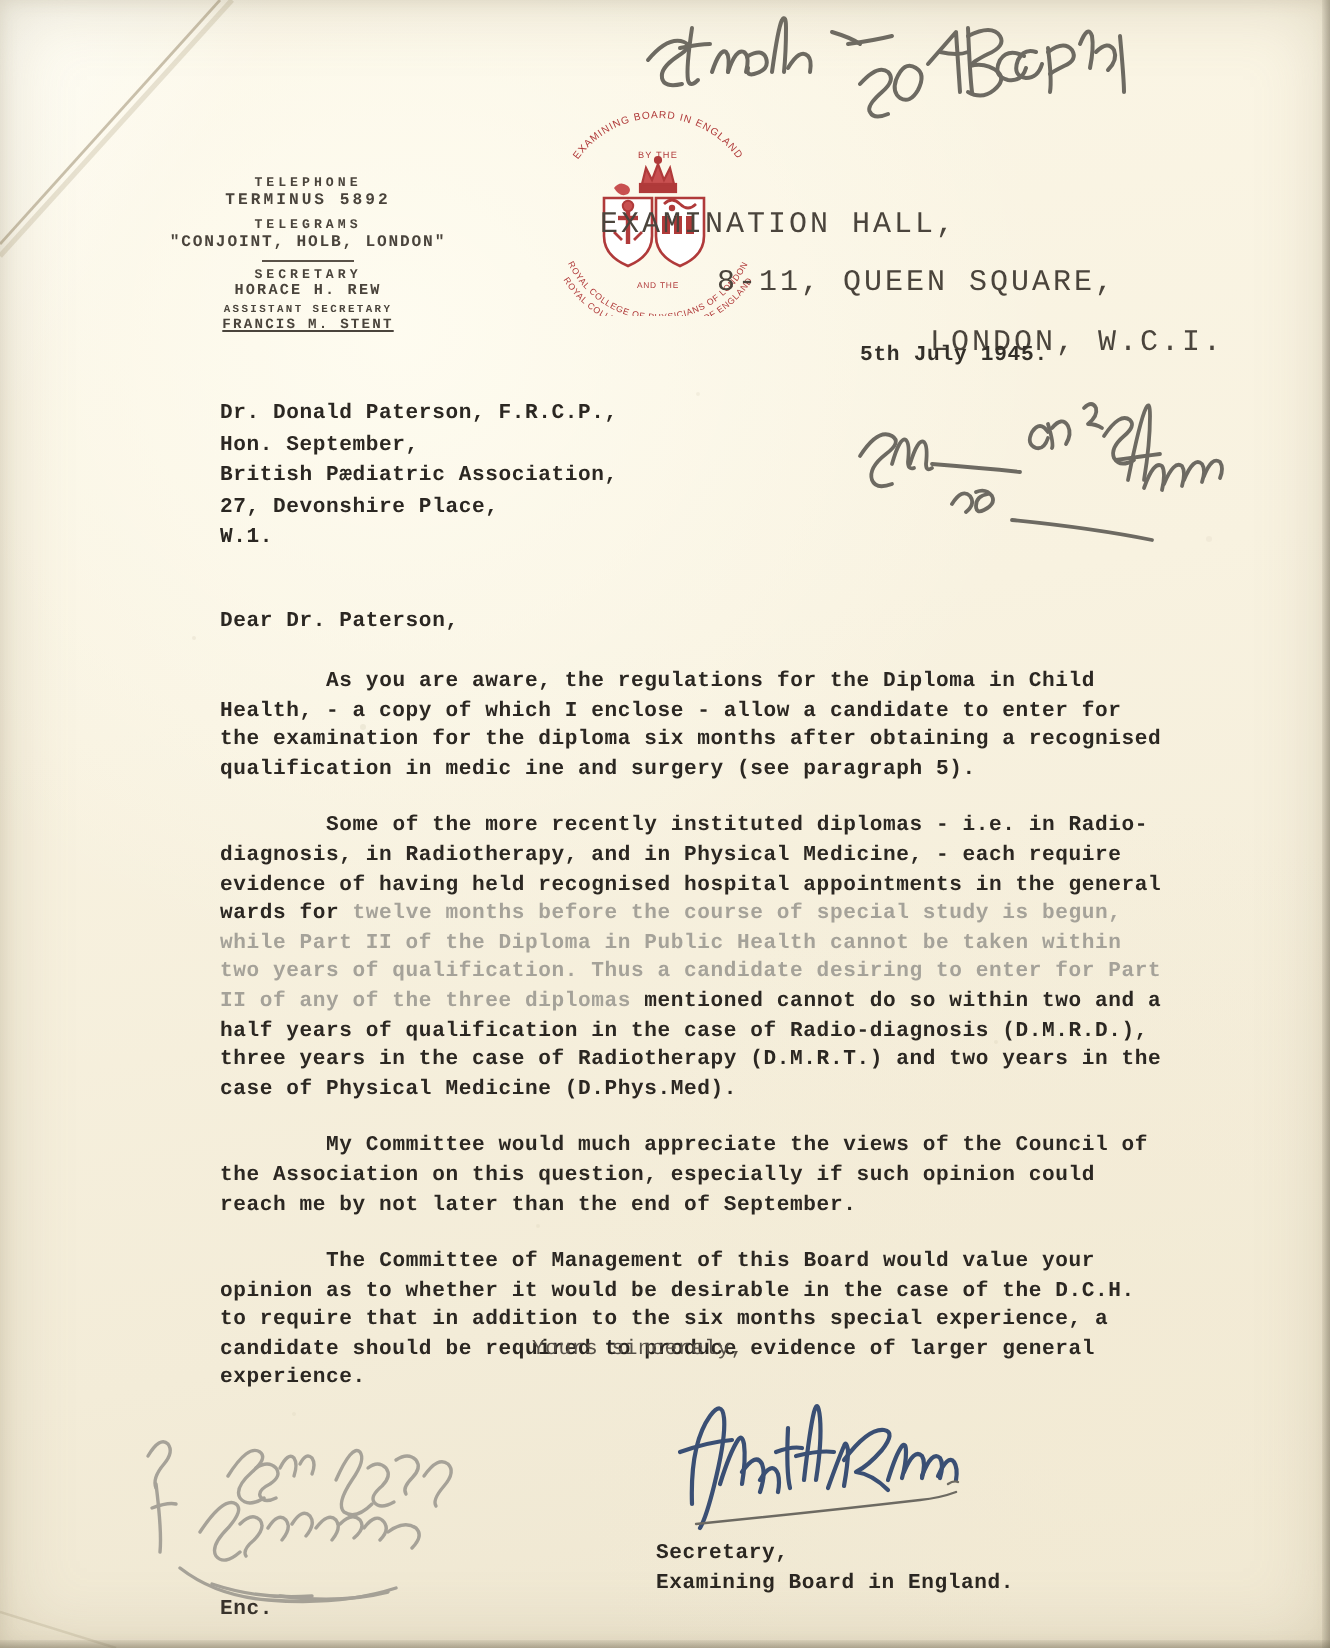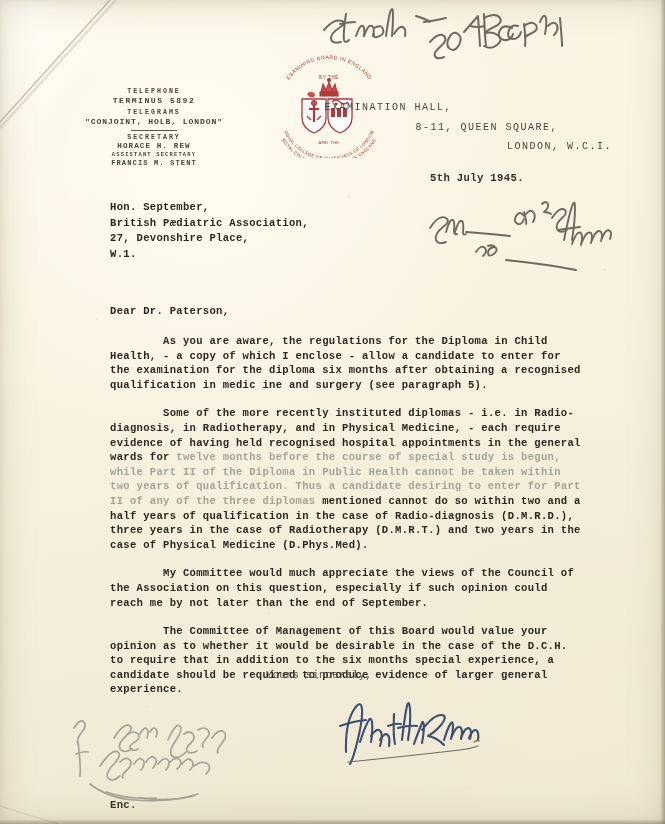--- a/index.html
+++ b/index.html
@@ -97,21 +97,21 @@
   }
   
   #address-block {
     position: absolute;
     left: 300px; top: 98px;
     width: 330px;
     text-align: right;
     color: #4a443c;
   }
   .addr-line {
-    font-size: 10px;
+    font-size: 15px;
     letter-spacing: 1.5px;
     line-height: 1.95;
     white-space: pre;
   }
   #addr-l1 { padding-right: 178px; }
   #addr-l2 { padding-right: 72px; }
   #addr-l3 { padding-right: 18px; }
   #date-line {
     position: absolute;
     left: 430px; top: 171px;
@@ -195,21 +195,21 @@
 
   <div id="letterhead">
     <div class="lh-label">TELEPHONE</div>
     <div class="lh-value">TERMINUS 5892</div>
     <div class="lh-label">TELEGRAMS</div>
     <div class="lh-quoted">"CONJOINT, HOLB, LONDON"</div>
     <div class="lh-rule"></div>
     <div class="lh-label">SECRETARY</div>
     <div class="lh-name">HORACE H. REW</div>
     <div class="lh-small">ASSISTANT SECRETARY</div>
-    <div class="lh-name" style="font-size:7.1px;">FRANCIS M. STENT</div>
+    <div class="lh-name" style="font-size:7.1px;text-decoration:underline;">FRANCIS M. STENT</div>
   </div>
 
   <svg id="crest" viewBox="0 0 126 106">
     <defs>
       <path id="arcTop" d="M 14 56 A 49 49 0 0 1 112 56"></path>
       <path id="arcBot1" d="M 13 58 A 50 50 0 0 0 113 58"></path>
       <path id="arcBot2" d="M 7 58 A 56 56 0 0 0 119 58"></path>
     </defs>
     <text font-size="5.1" fill="#b03a3a" font-family="'Liberation Sans',sans-serif" letter-spacing="0.5">
       <textPath href="#arcTop" startOffset="50%" text-anchor="middle">EXAMINING BOARD IN ENGLAND</textPath>
@@ -250,20 +250,21 @@
   </svg>
 
   <div id="address-block">
     <div class="addr-line" id="addr-l1">EXAMINATION HALL,</div>
     <div class="addr-line" id="addr-l2">8-11, QUEEN SQUARE,</div>
     <div class="addr-line" id="addr-l3">LONDON, W.C.I.</div>
   </div>
   <div id="date-line" class="typed">5th July 1945.</div>
 
   <div id="recipient">
+    <div class="typed">Dr. Donald Paterson, F.R.C.P.,</div>
     <div class="typed">Hon. September,</div>
     <div class="typed">British Pædiatric Association,</div>
     <div class="typed">27, Devonshire Place,</div>
     <div class="typed">W.1.</div>
   </div>
 
   <div id="salutation" class="typed">Dear Dr. Paterson,</div>
 
   <div id="body">
     <p class="para typed">        As you are aware, the regulations for the Diploma in Child Health, - a copy of which I enclose - allow a candidate to enter for the examination for the diploma six months after obtaining a recognised qualification in medic ine and surgery (see paragraph 5).</p>
@@ -291,20 +292,24 @@
       <path d="M 114 46 q 5 -12 9 -8 q 2 3 0 11"></path>
       <path d="M 123 48 q 5 -13 9 -9 q 2 3 0 10"></path>
       <path d="M 131 48 q 5 -11 8 -7 q 2 3 1 9"></path>
     </g>
     <g class="ink-pencil" stroke-width="1.2">
       <path d="M 10 72 q 60 -6 112 -12 q 10 -1 18 -4"></path>
       <path d="M 136 52 q 3 -2 5 -1"></path>
     </g>
   </svg>
 
+  <div id="sig-title">
+    <div class="typed">Secretary,</div>
+    <div class="typed">Examining Board in England.</div>
+  </div>
 
   <div id="enclosure" class="typed">Enc.</div>
 
   <svg id="note-stencil" width="292" height="58">
     <g class="ink-pencil" stroke-width="2">
       <path d="M 12 28 q 10 -12 18 -9 q 5 2 -3 7 q -9 6 -8 11 q 1 5 10 3"></path>
       <path d="M 34 12 q -3 20 -2 26 q 1 4 5 0"></path>
       <path d="M 28 22 q 10 -2 15 -2"></path>
       <path d="M 44 34 q 4 -12 7 -10 q 2 2 1 10"></path>
       <path d="M 52 34 q 4 -12 8 -10 q 3 2 1 10"></path>

